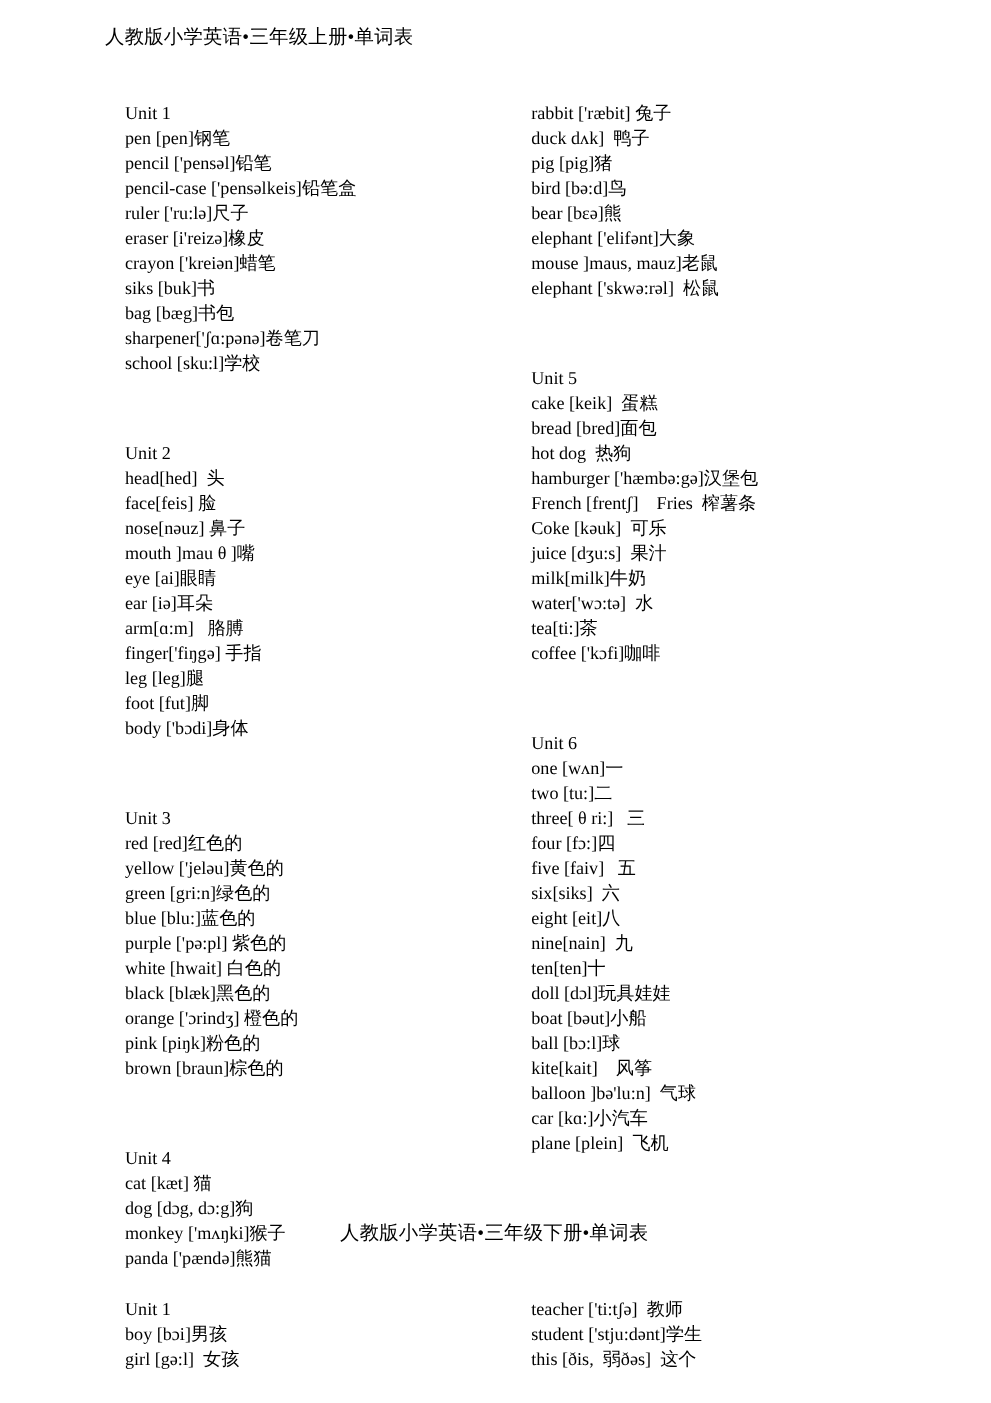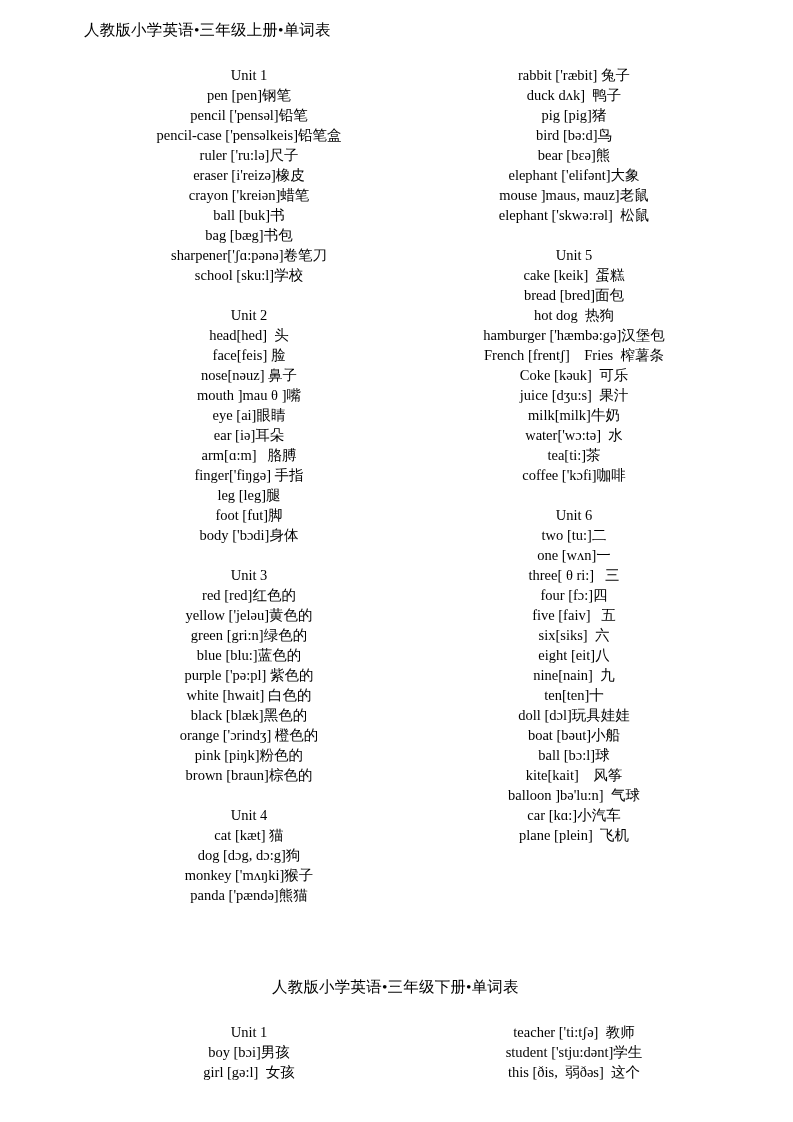--- a/index.html
+++ b/index.html
@@ -35,21 +35,21 @@
 
   .col {
     position: absolute;
     width: 330px;
   }
   #sec1-left  { left: 84px;  top: 65px; }
   #sec1-right { left: 409px; top: 65px; }
   #sec2-left  { left: 84px;  top: 1022px; }
   #sec2-right { left: 409px; top: 1022px; }
 
-  .unit-block { margin: 0; text-align: center; }
+  .unit-block { margin: 16px; }
   .unit-gap { height: 20px; }
 
   .line {
     font-size: 14.5px;
     line-height: 20px;
     height: 20px;
     white-space: pre;
     overflow: visible;
   }
   .unit-head {
@@ -68,21 +68,21 @@
 
   <div class="col" id="sec1-left">
       <div class="unit-block">
         <div class="unit-head">Unit 1</div>
         <div class="line">pen [pen]钢笔</div>
         <div class="line">pencil ['pensəl]铅笔</div>
         <div class="line">pencil-case ['pensəlkeis]铅笔盒</div>
         <div class="line">ruler ['ru:lə]尺子</div>
         <div class="line">eraser [i'reizə]橡皮</div>
         <div class="line">crayon ['kreiən]蜡笔</div>
-        <div class="line">ball [buk]书</div>
+        <div class="line">siks [buk]书</div>
         <div class="line">bag [bæg]书包</div>
         <div class="line">sharpener['ʃɑ:pənə]卷笔刀</div>
         <div class="line">school [sku:l]学校</div>
       </div>
       <div class="unit-gap"></div>
       <div class="unit-block">
         <div class="unit-head">Unit 2</div>
         <div class="line">head[hed]  头</div>
         <div class="line">face[feis] 脸</div>
         <div class="line">nose[nəuz] 鼻子</div>
@@ -141,22 +141,22 @@
         <div class="line">Coke [kəuk]  可乐</div>
         <div class="line">juice [dʒu:s]  果汁</div>
         <div class="line">milk[milk]牛奶</div>
         <div class="line">water['wɔ:tə]  水</div>
         <div class="line">tea[ti:]茶</div>
         <div class="line">coffee ['kɔfi]咖啡</div>
       </div>
       <div class="unit-gap"></div>
       <div class="unit-block">
         <div class="unit-head">Unit 6</div>
+        <div class="line">one [wʌn]一</div>
         <div class="line">two [tu:]二</div>
-        <div class="line">one [wʌn]一</div>
         <div class="line">three[ θ ri:]   三</div>
         <div class="line">four [fɔ:]四</div>
         <div class="line">five [faiv]   五</div>
         <div class="line">six[siks]  六</div>
         <div class="line">eight [eit]八</div>
         <div class="line">nine[nain]  九</div>
         <div class="line">ten[ten]十</div>
         <div class="line">doll [dɔl]玩具娃娃</div>
         <div class="line">boat [bəut]小船</div>
         <div class="line">ball [bɔ:l]球</div>

